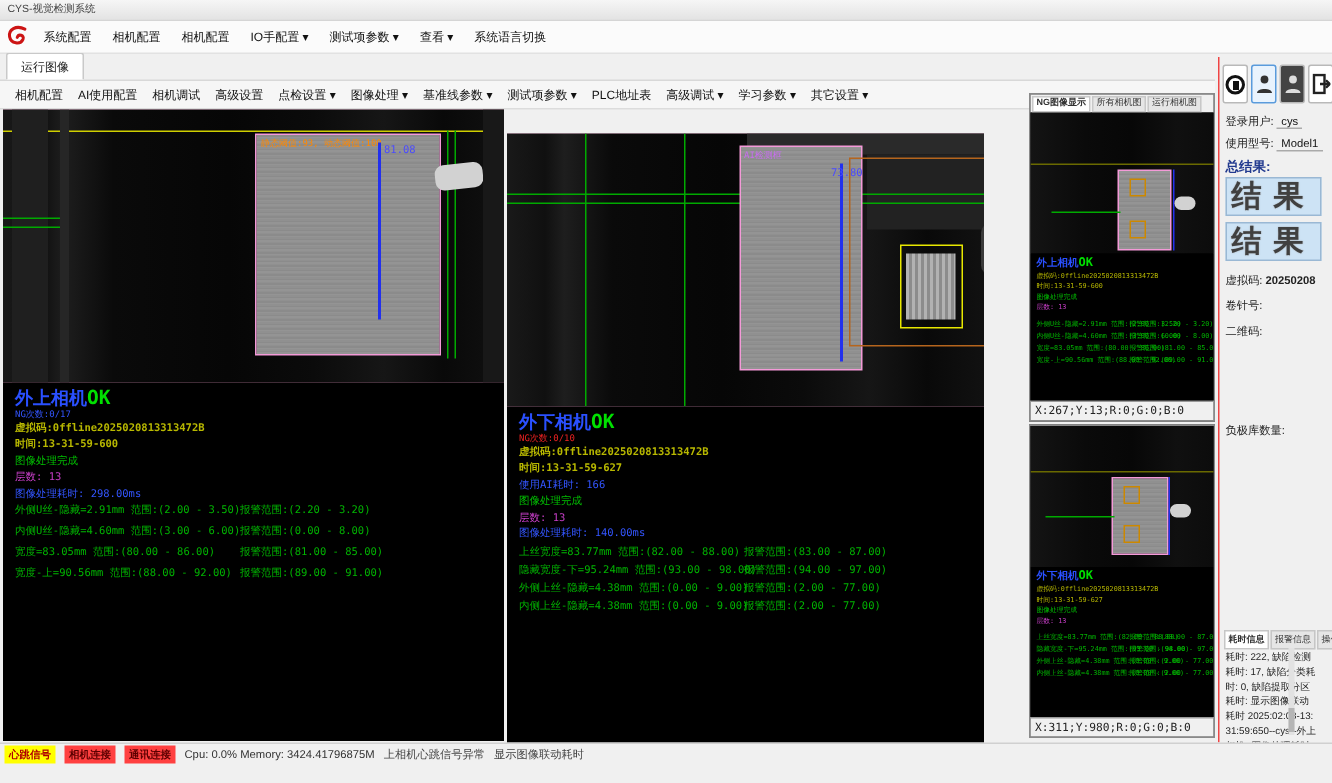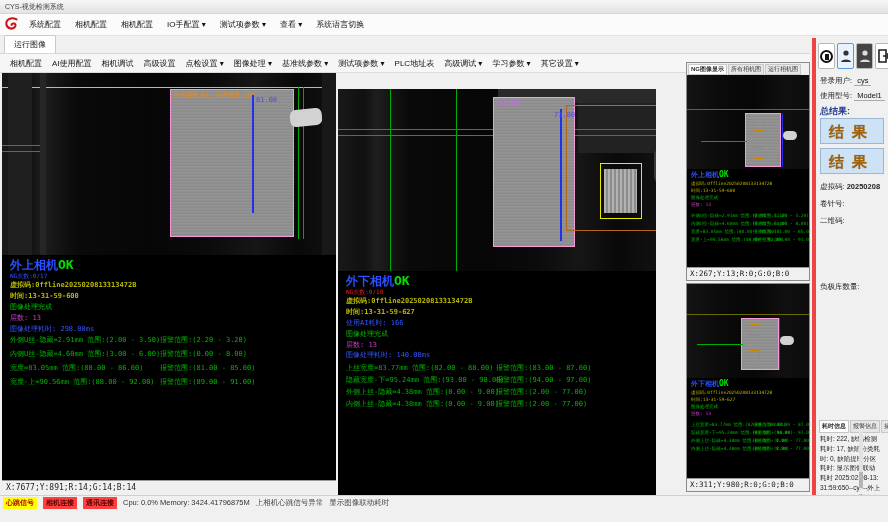--- a/index.html
+++ b/index.html
@@ -66,33 +66,33 @@
   .t-ok { font-size:8px; font-weight:bold; color:#00e000; }
   .t-yel { font-size:4.5px; color:#b8b800; }
   .t-grn { font-size:4.5px; color:#00c000; }
   .t-mag { font-size:4.5px; color:#c93fc9; }
   .trow { position:absolute; left:4px; font-size:4.5px; color:#00b400; white-space:nowrap; font-family:"DejaVu Sans Mono",monospace; }
   .trow .acol { position:absolute; left:62px; }
   .tcoord { height:13px; background:#f0f0f0; border-top:1px solid #9a9a9a; font-size:7.5px; color:#222;
     line-height:12px; padding-left:3px; font-family:"DejaVu Sans Mono",monospace; }
 
   
-  .sidebar { position:absolute; left:812px; top:38px; width:52px; height:457px; background:#f0f0f0; border-left:4px solid #ef4444; }
+  .sidebar { position:absolute; left:812px; top:38px; width:52px; height:457px; background:#f0f0f0; border-left:1px solid #ef4444; }
   .btn-row { position:absolute; left:2px; top:5px; display:flex; gap:2px; }
   .sbtn { width:17px; height:26px; background:#fff; border:1px solid #b9b9b9; border-radius:2px;
     display:flex; align-items:center; justify-content:center; }
   .sbtn.active { border:1px solid #5a9bdc; background:#e9f3fd; }
   .icon-pause { width:13px; height:13px; border:2px solid #111; border-radius:50%; position:relative; }
   .icon-pause::before, .icon-pause::after { content:""; position:absolute; top:2.5px; width:2px; height:6px; background:#111; }
   .icon-pause::before { left:2.5px; } .icon-pause::after { right:2.5px; }
   .srow { position:absolute; left:4px; font-size:7.5px; color:#222; white-space:nowrap; }
   .sval { border-bottom:1px solid #aaa; padding:0 3px; color:#111; }
   .total-label { font-size:9px; font-weight:bold; color:#223a8f; }
   .resbox { position:absolute; left:4px; width:64px; height:26px; background:#cde3f5; border:1px solid #9ab8d4;
-    color:#a16207; font-weight:bold; font-size:15px; letter-spacing:8px; text-align:center; line-height:25px;
+    color:#404040; font-weight:bold; font-size:20px; letter-spacing:8px; text-align:center; line-height:25px;
     text-shadow:0 0 1px #999; }
   .log-tabs { position:absolute; left:3px; top:382px; display:flex; gap:1px; }
   .log-tab { font-size:6px; color:#333; background:#e6e6e6; border:1px solid #c6c6c6; padding:1px 2px; white-space:nowrap; }
   .log-tab.active { background:#fff; font-weight:bold; }
   .log-text { position:absolute; left:4px; top:396px; width:62px; font-size:6.5px; color:#222; line-height:1.5; word-break:break-all; }
   .log-scroll { position:absolute; right:1px; top:394px; width:4px; height:58px; background:#e2e2e2; }
   .log-scroll .thumbbar { position:absolute; left:0; bottom:2px; width:4px; height:16px; background:#b5b5b5; }
 
   
   .statusbar { position:absolute; left:0; top:495px; width:888px; height:14px; background:#f0f0f0;
@@ -168,21 +168,20 @@
     <div class="rl r-yel" style="top:25px;">虚拟码:0ffline2025020813313472B</div>
     <div class="rl r-yel" style="top:36px;">时间:13-31-59-600</div>
     <div class="rl r-grn" style="top:47px;">图像处理完成</div>
     <div class="rl r-mag" style="top:58px;">层数: 13</div>
     <div class="rl r-blu" style="top:69px;text-align:center;">图像处理耗时: 298.00ms</div>
     <div class="mrow" style="top:80px;"><span>外侧U丝-隐藏=2.91mm 范围:(2.00 - 3.50)</span><span class="acol">报警范围:(2.20 - 3.20)</span></div>
     <div class="mrow" style="top:94px;"><span>内侧U丝-隐藏=4.60mm 范围:(3.00 - 6.00)</span><span class="acol">报警范围:(0.00 - 8.00)</span></div>
     <div class="mrow" style="top:108px;"><span>宽度=83.05mm 范围:(80.00 - 86.00)</span><span class="acol">报警范围:(81.00 - 85.00)</span></div>
     <div class="mrow" style="top:122px;"><span>宽度-上=90.56mm 范围:(88.00 - 92.00)</span><span class="acol">报警范围:(89.00 - 91.00)</span></div>
   </div>
-  <div class="coordbar">X:7677;Y:891;R:14;G:14;B:14</div>
 </div>
 
 <div class="view" id="view-mid">
   <div class="cam">
     <div style="position:absolute;left:160px;top:0;width:186px;height:14px;background:#2a2a2a;"></div>
     <div style="position:absolute;left:240px;top:14px;width:106px;height:50px;background:#222;"></div>
     <div class="hline" style="left:0;top:40px;width:340px;background:#00aa00;"></div>
     <div class="hline" style="left:0;top:46px;width:340px;background:#00aa00;"></div>
     <div class="vline" style="left:52px;top:0;height:182px;background:#00aa00;"></div>
     <div class="vline" style="left:118px;top:0;height:182px;background:#00aa00;"></div>

